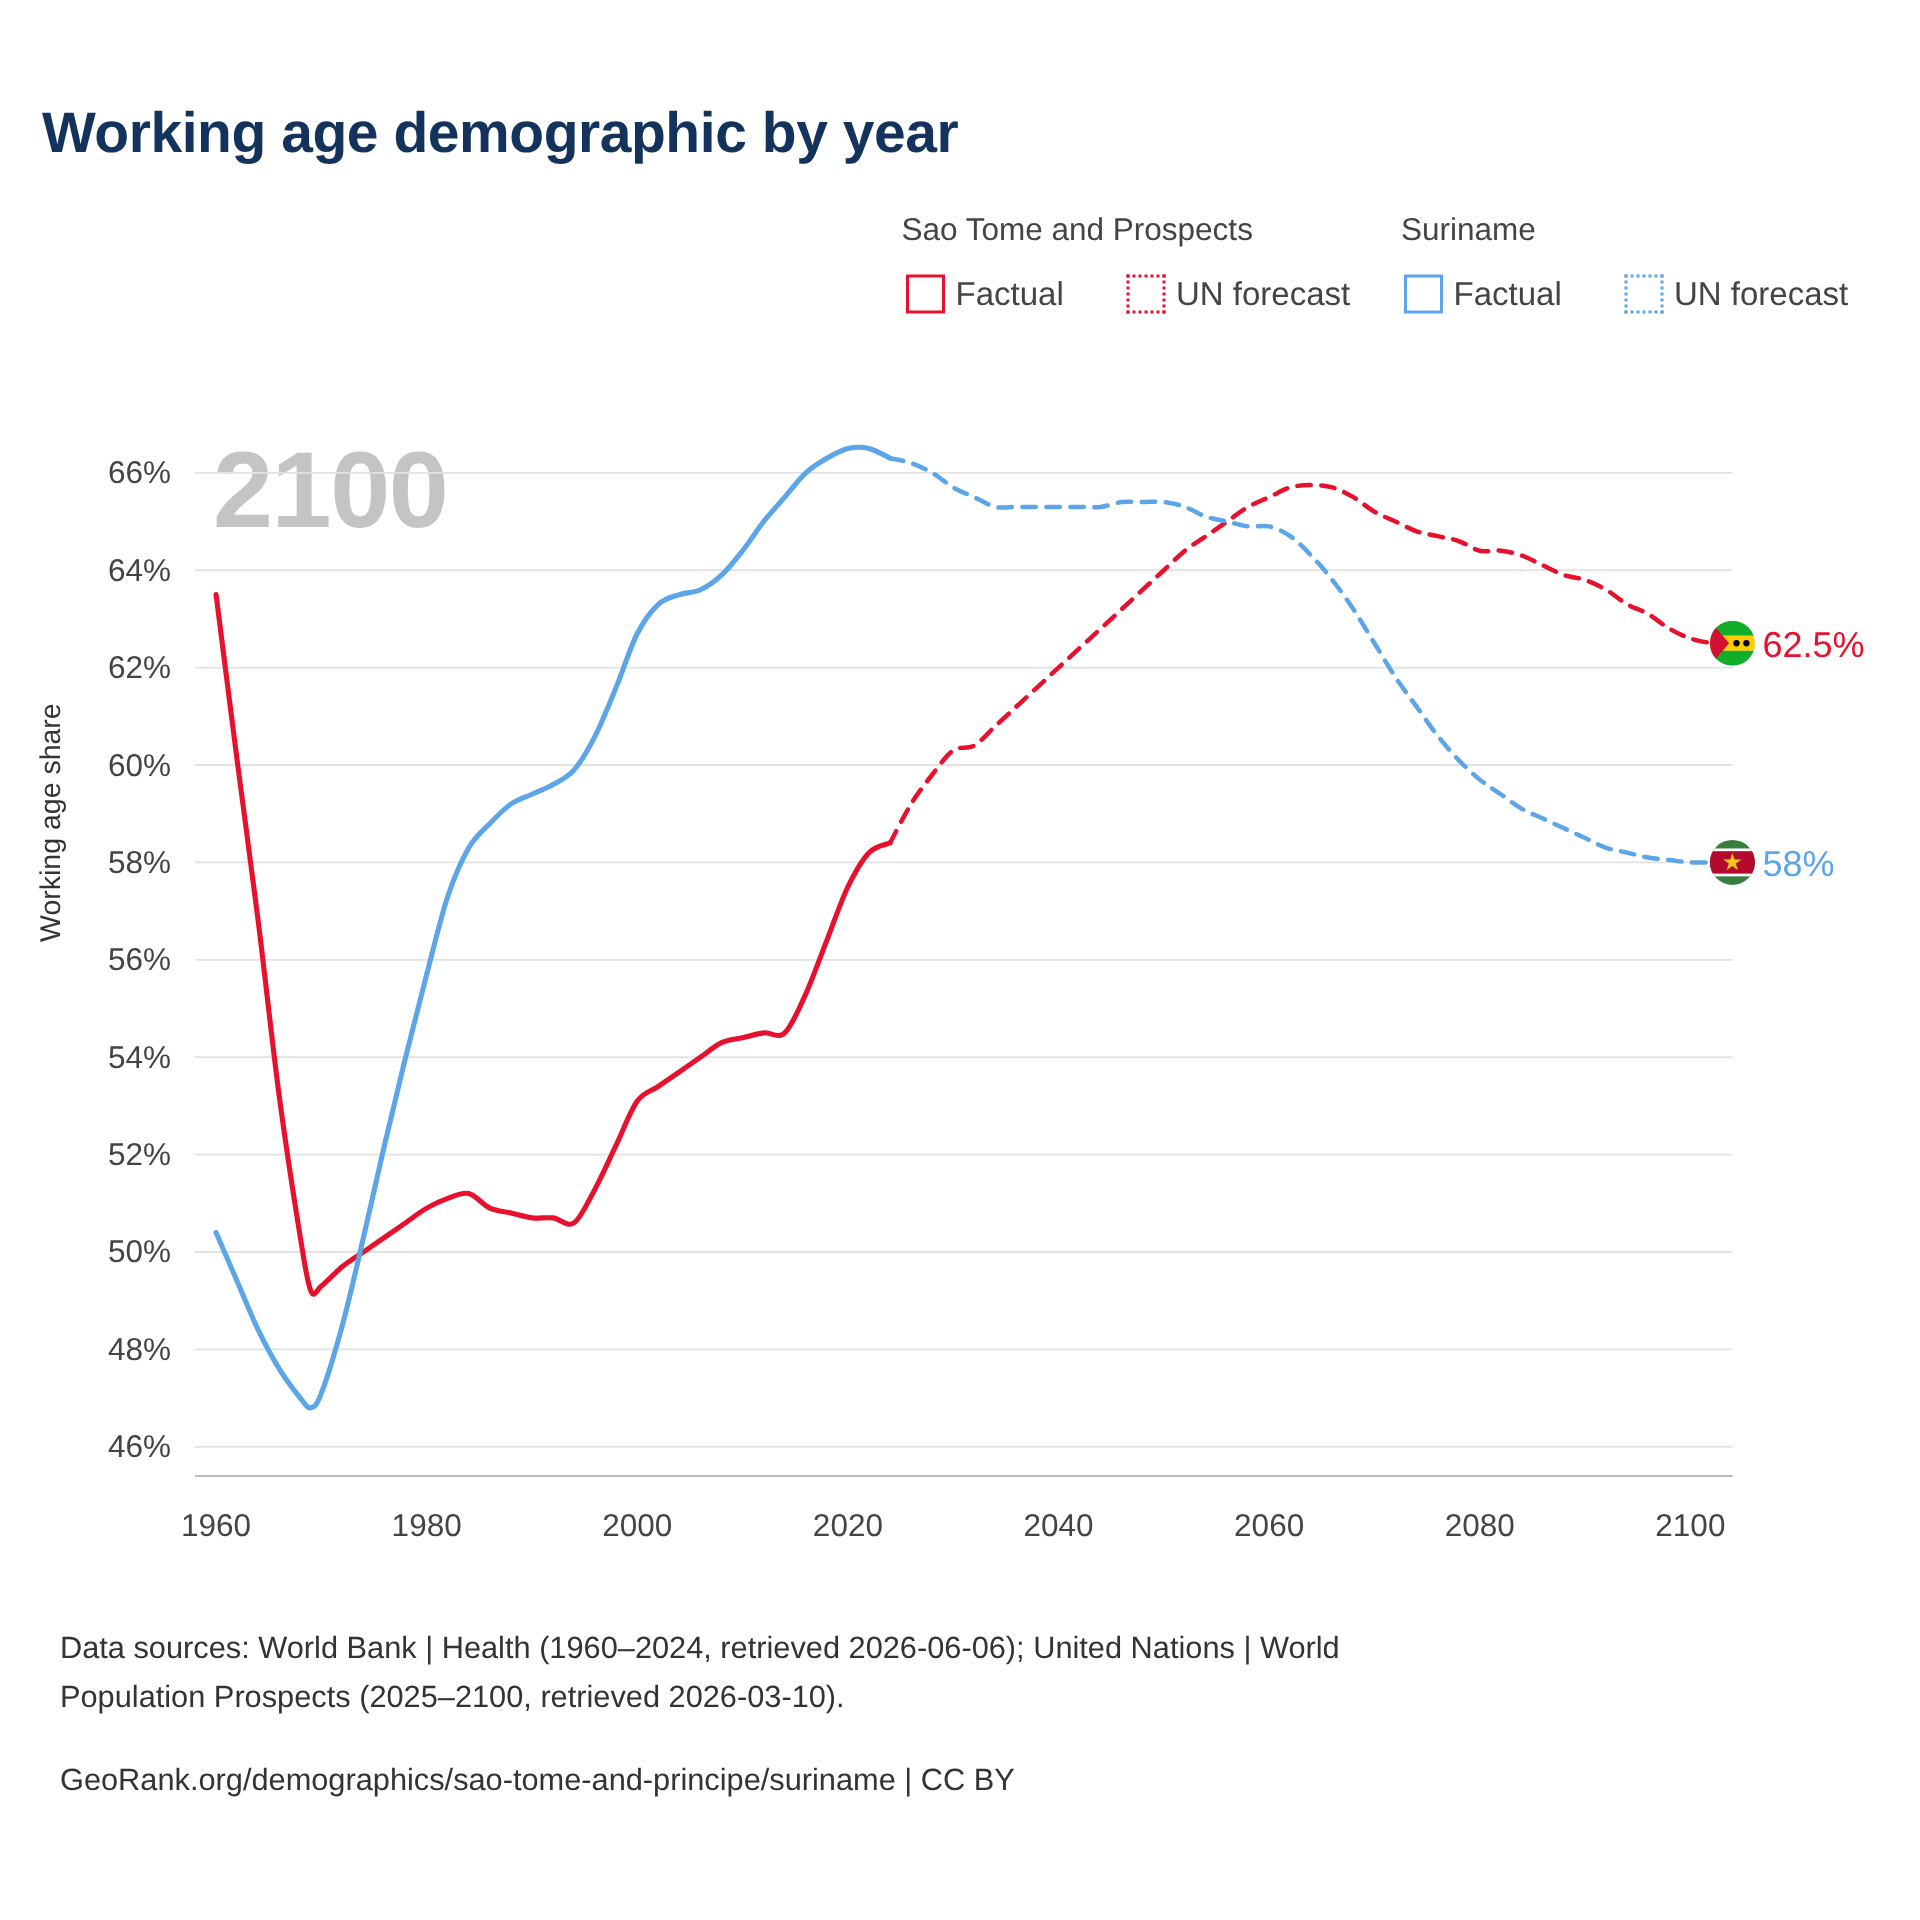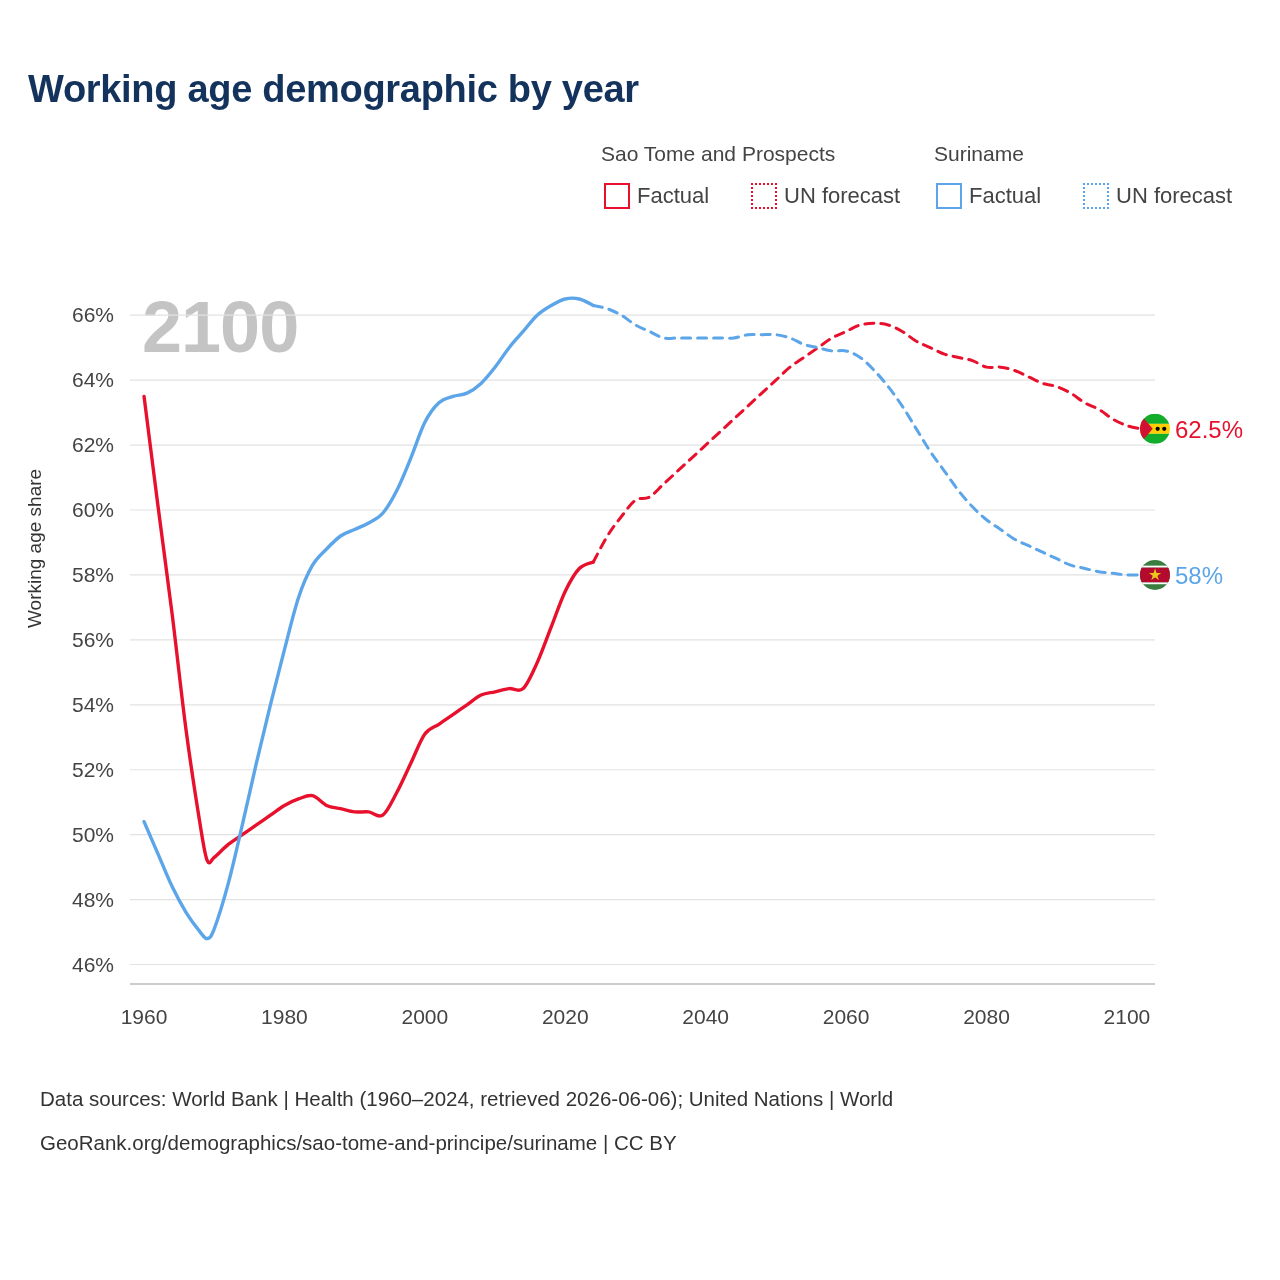--- a/index.html
+++ b/index.html
@@ -120,21 +120,21 @@
   
   .footer {
     position: absolute;
     left: 40px;
     top: 1082px;
     width: 1200px;
     font-size: 20.5px;
     color: #333333;
     line-height: 33px;
   }
-  .footer .line2 { margin-top: 11px; }
+  .footer .line2 { margin-top: 22px; }
 </style>
 </head>
 <body>
 
 <div class="page">
 
   <div class="title">Working age demographic by year</div>
 
   <div class="legend">
     <div class="legend-row-titles">
@@ -225,16 +225,17 @@
             <rect x="1139.958904109589" y="314.43953488372097" width="30" height="1.7999999999999998" fill="#fff"></rect>
             <text x="1154.958904109589" y="312.039534883721" text-anchor="middle" font-size="15.75" fill="#ecc81d">★</text>
           </g>
         </g>
         <text x="1174.958904109589" y="315.93953488372097" class="endlabel" fill="#5ba5e8">58%</text>
       </svg>
   </div>
 
   <div class="footer">
     <div>Data sources: World Bank | Health (1960–2024, retrieved 2026-06-06); United Nations | World</div>
+    <div>Population Prospects (2025–2100, retrieved 2026-03-10).</div>
     <div class="line2">GeoRank.org/demographics/sao-tome-and-principe/suriname | CC BY</div>
   </div>
 
 </div>
 
 </body></html>

